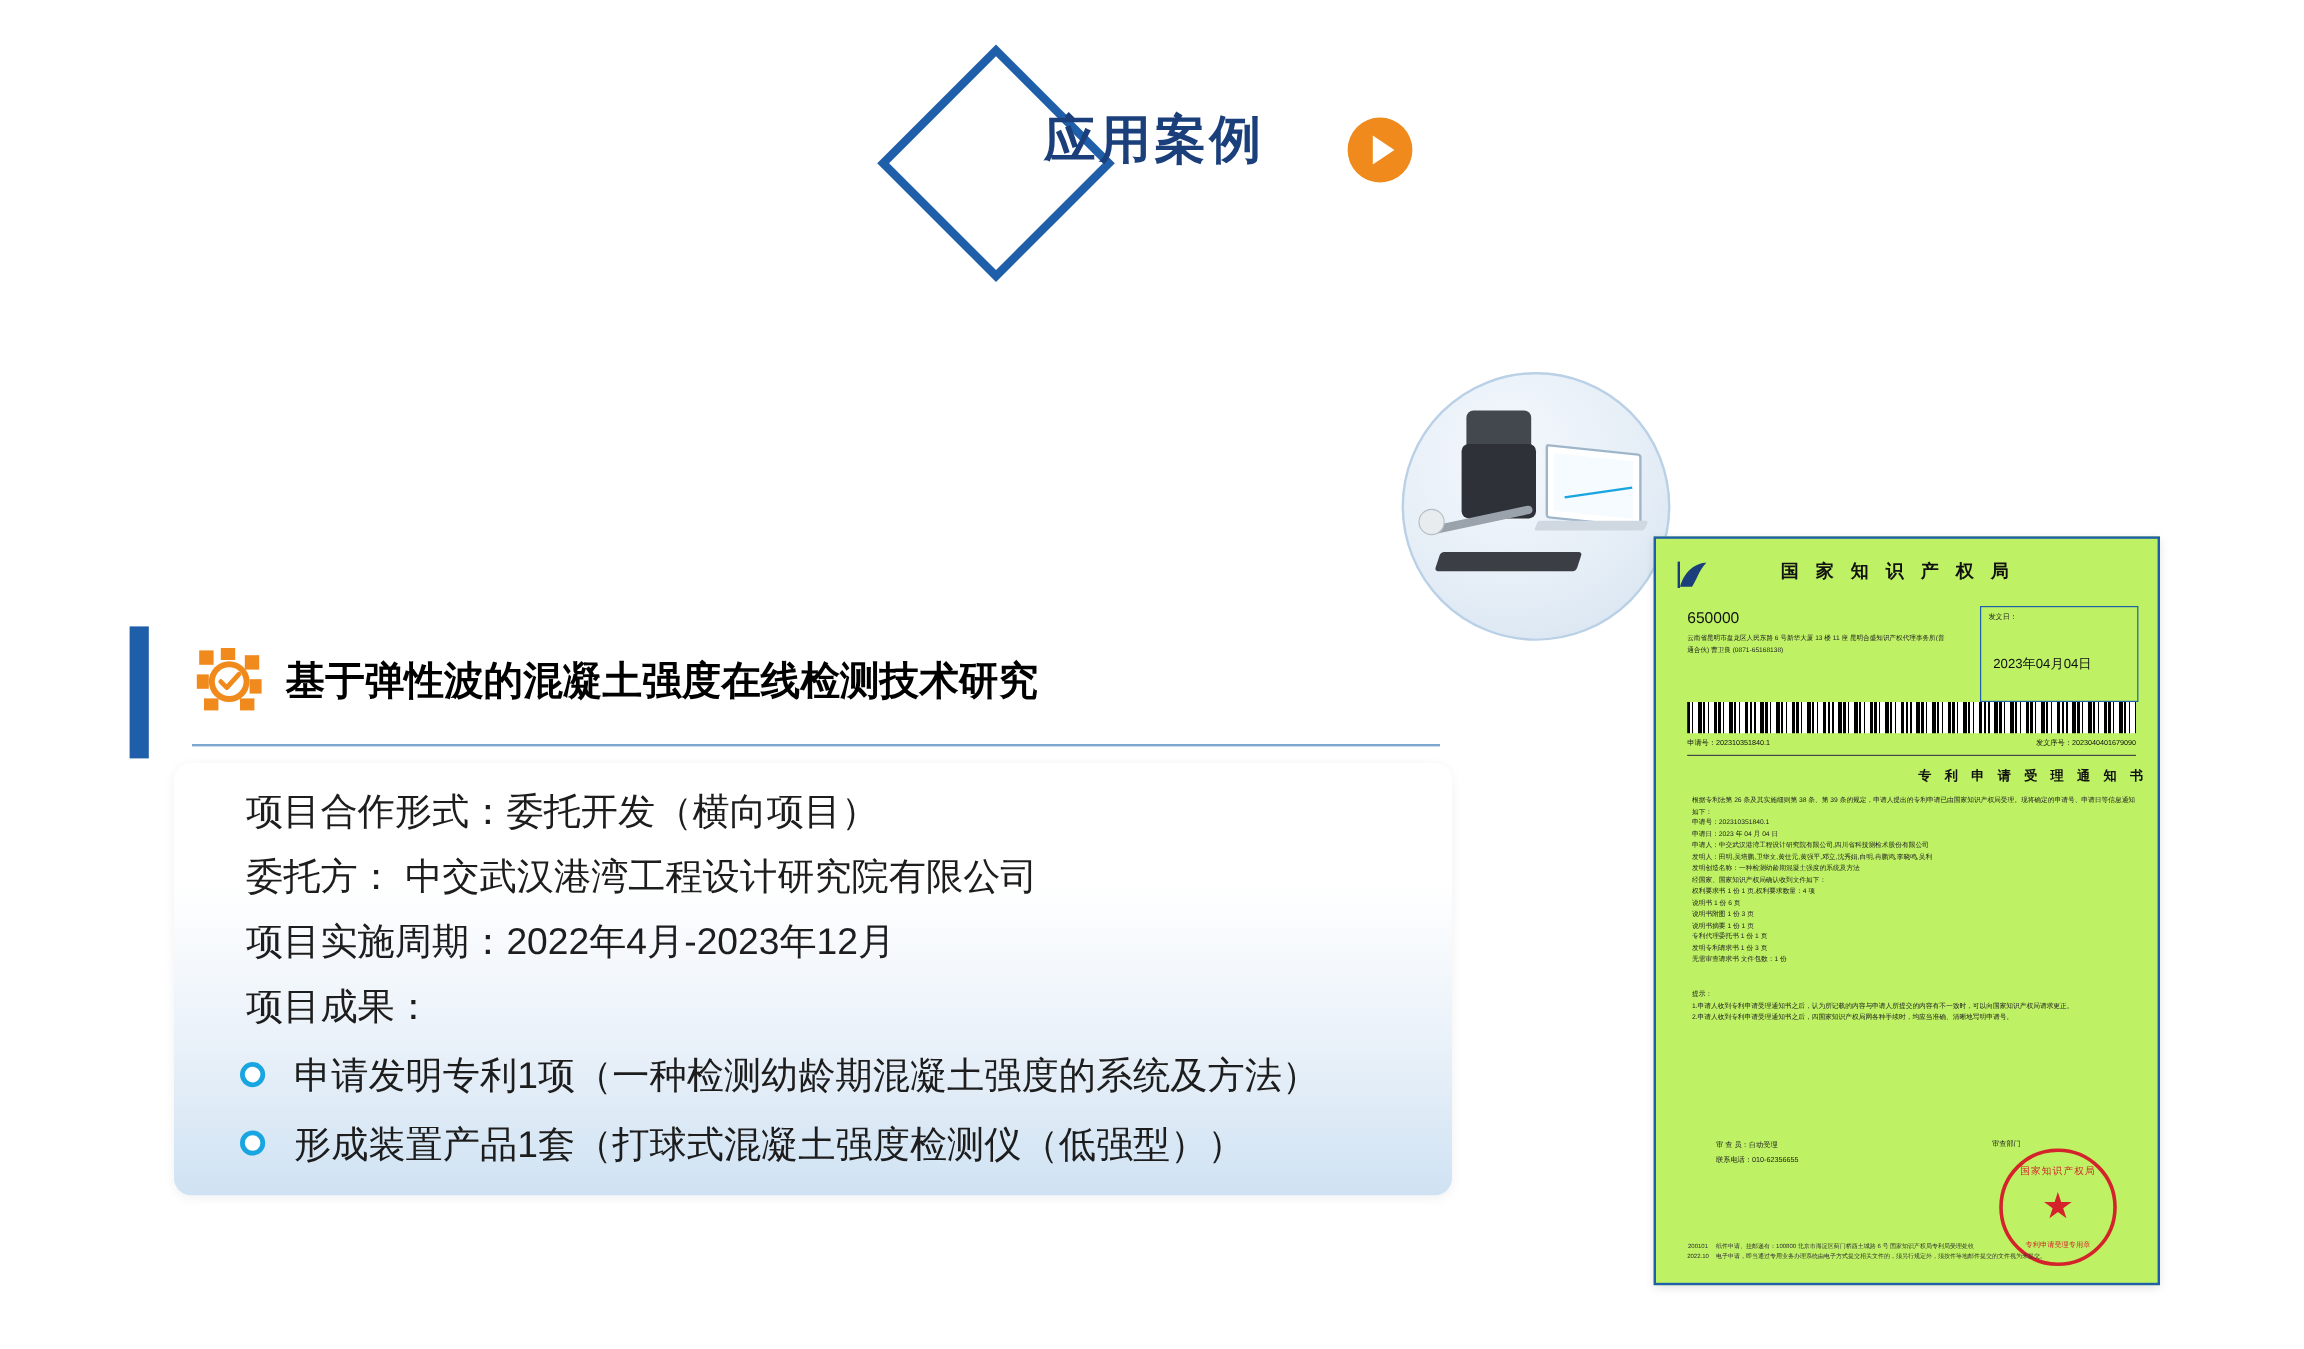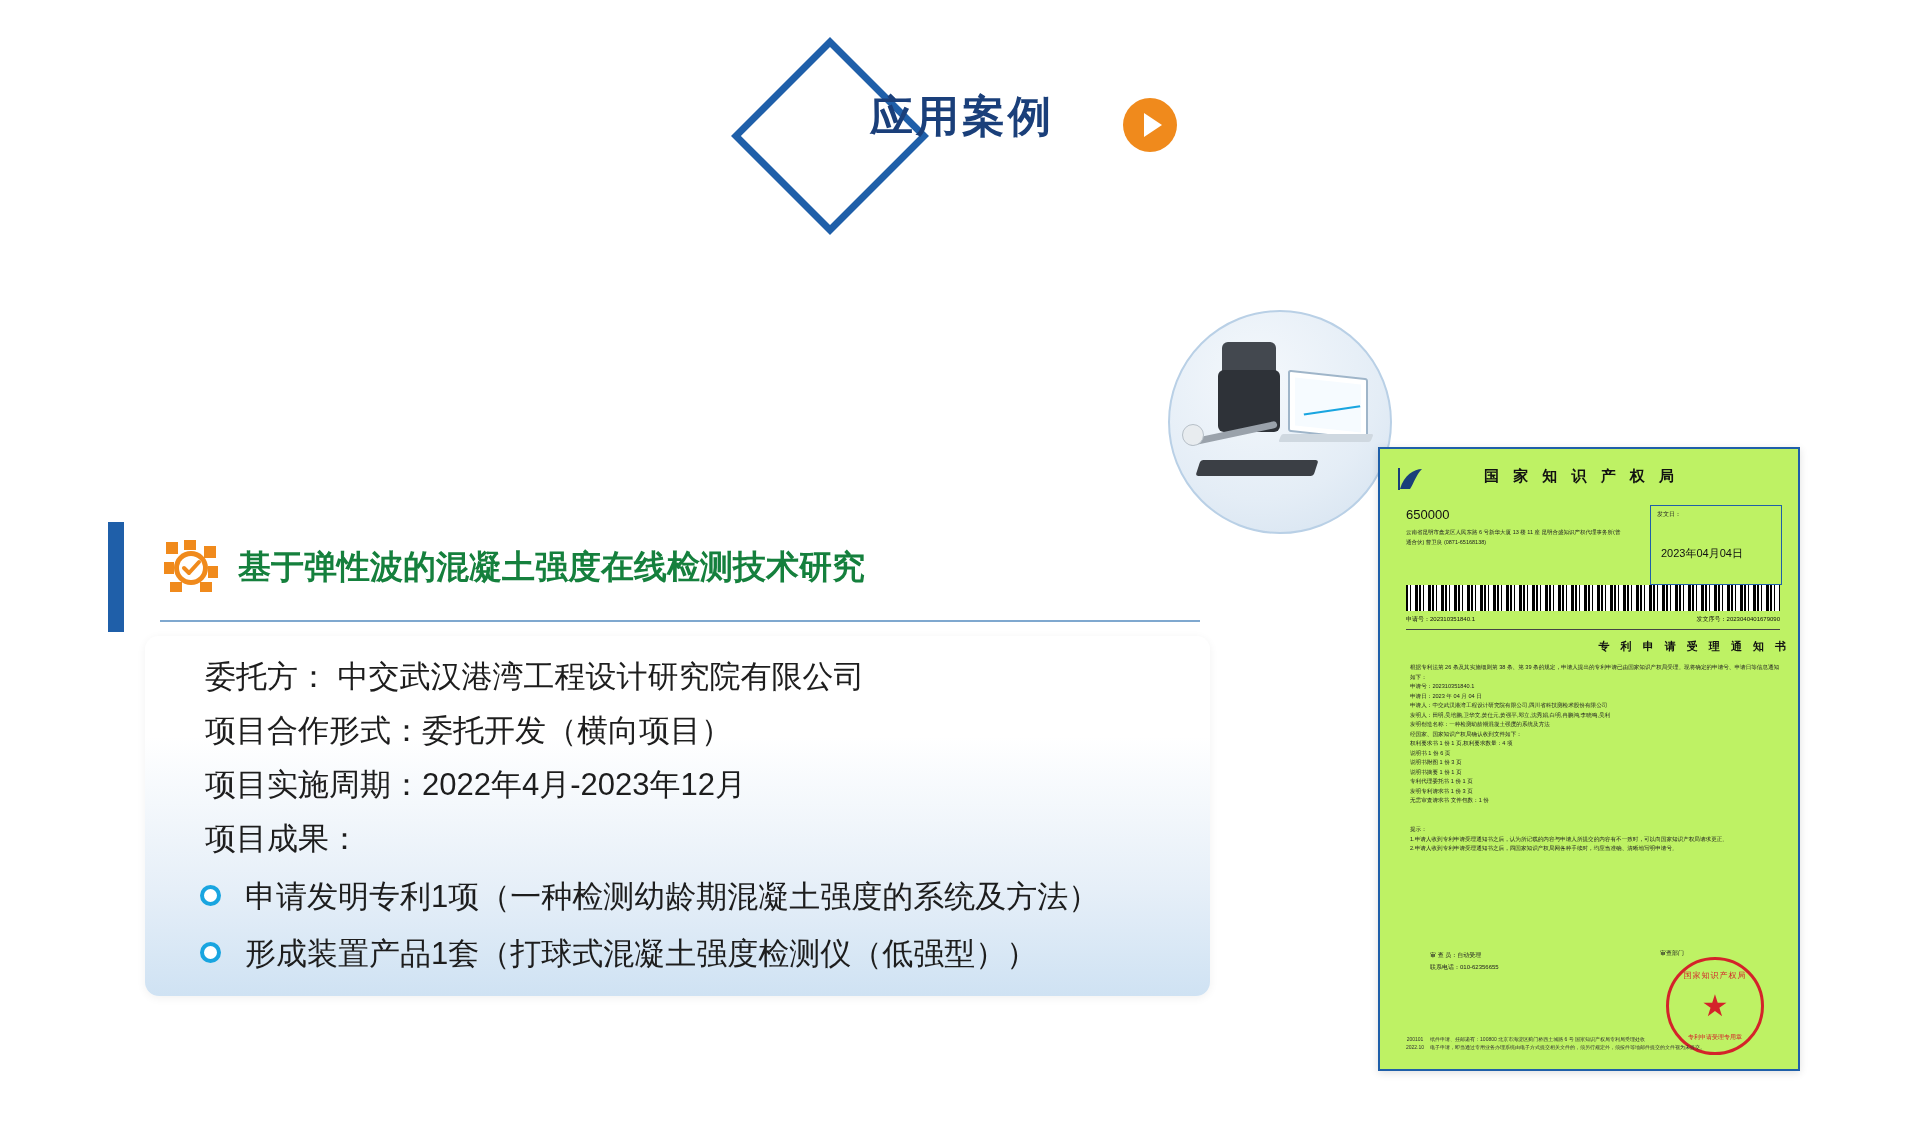--- a/index.html
+++ b/index.html
@@ -91,21 +91,21 @@
   .gear-icon {
     position: relative;
     width: 62px;
     height: 62px;
     flex: 0 0 auto;
   }
   .gear-icon svg { display: block; }
   .project-title {
     font-size: 33px;
     font-weight: bold;
-    color: #15803d;
+    color: #000000;
     white-space: nowrap;
   }
   .divider {
     position: absolute;
     left: 160px;
     top: 620px;
     width: 1040px;
     height: 2px;
     background: #7fa8cf;
   }
@@ -492,22 +492,22 @@
       <path d="M24 32 L29 37 L39 26" stroke="#f08a1c" stroke-width="4" fill="none" stroke-linecap="round" stroke-linejoin="round"></path>
     </svg>
   </span>
   <span class="project-title">基于弹性波的混凝土强度在线检测技术研究</span>
 </div>
 <div class="divider"></div>
 
 <div class="info-panel"></div>
 
 <div class="info-lines">
+  <div class="info-line">项目合作形式：委托开发（横向项目）</div>
   <div class="info-line">委托方： 中交武汉港湾工程设计研究院有限公司</div>
-  <div class="info-line">项目合作形式：委托开发（横向项目）</div>
   <div class="info-line">项目实施周期：2022年4月-2023年12月</div>
   <div class="info-line">项目成果：</div>
 </div>
 
 <div class="bullets">
   <div class="bullet-line">
     <span class="bullet-dot"></span>
     <span>申请发明专利1项（一种检测幼龄期混凝土强度的系统及方法）</span>
   </div>
   <div class="bullet-line">

